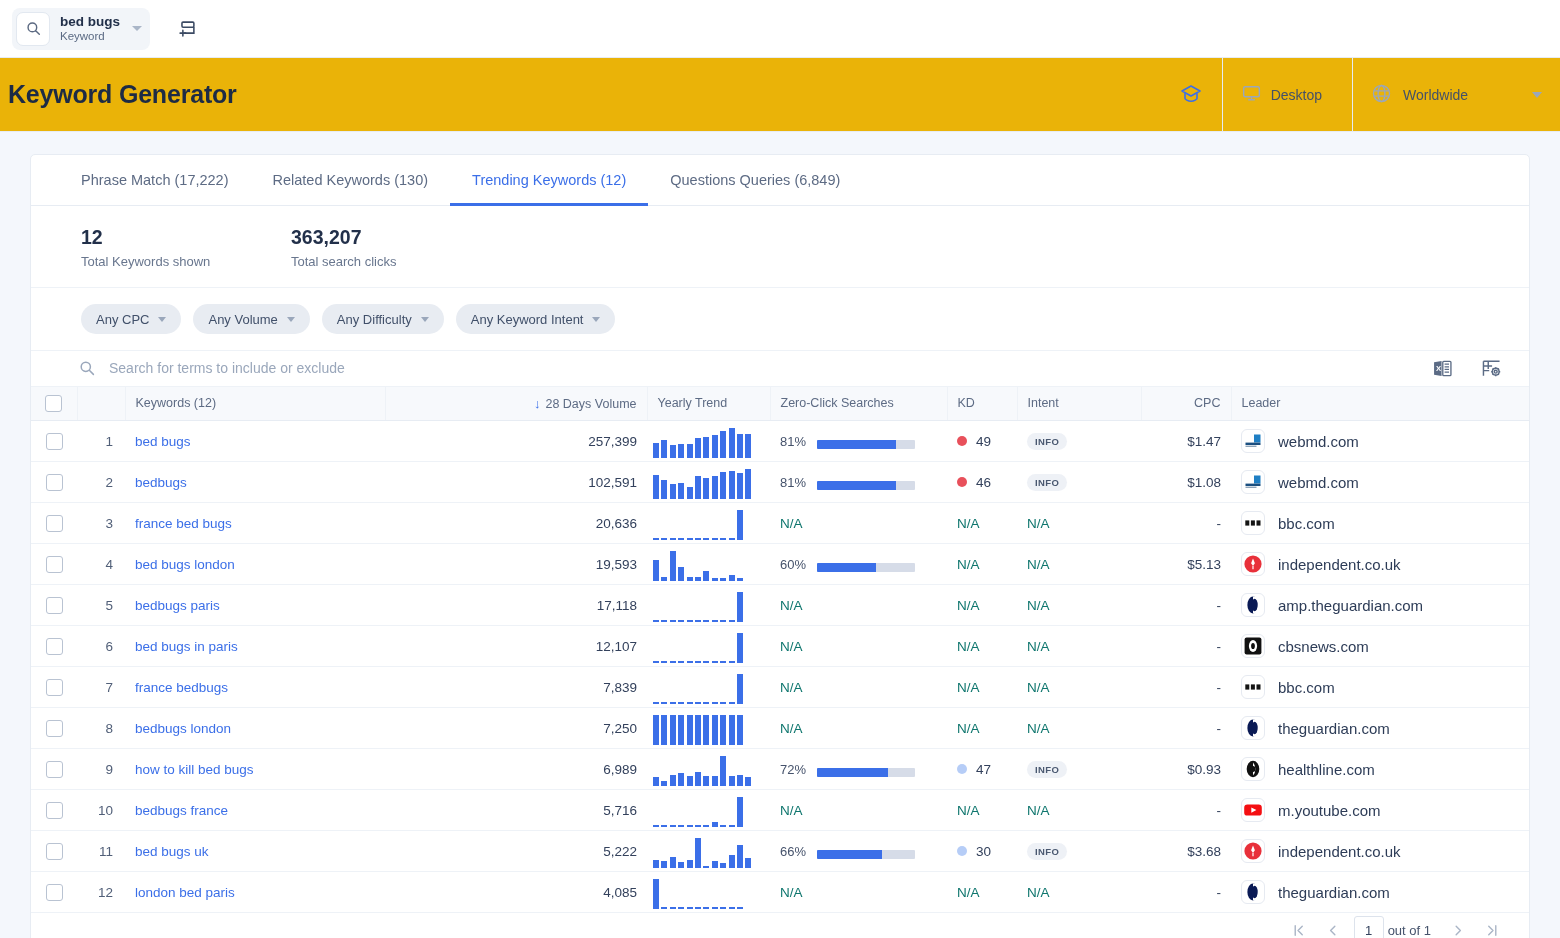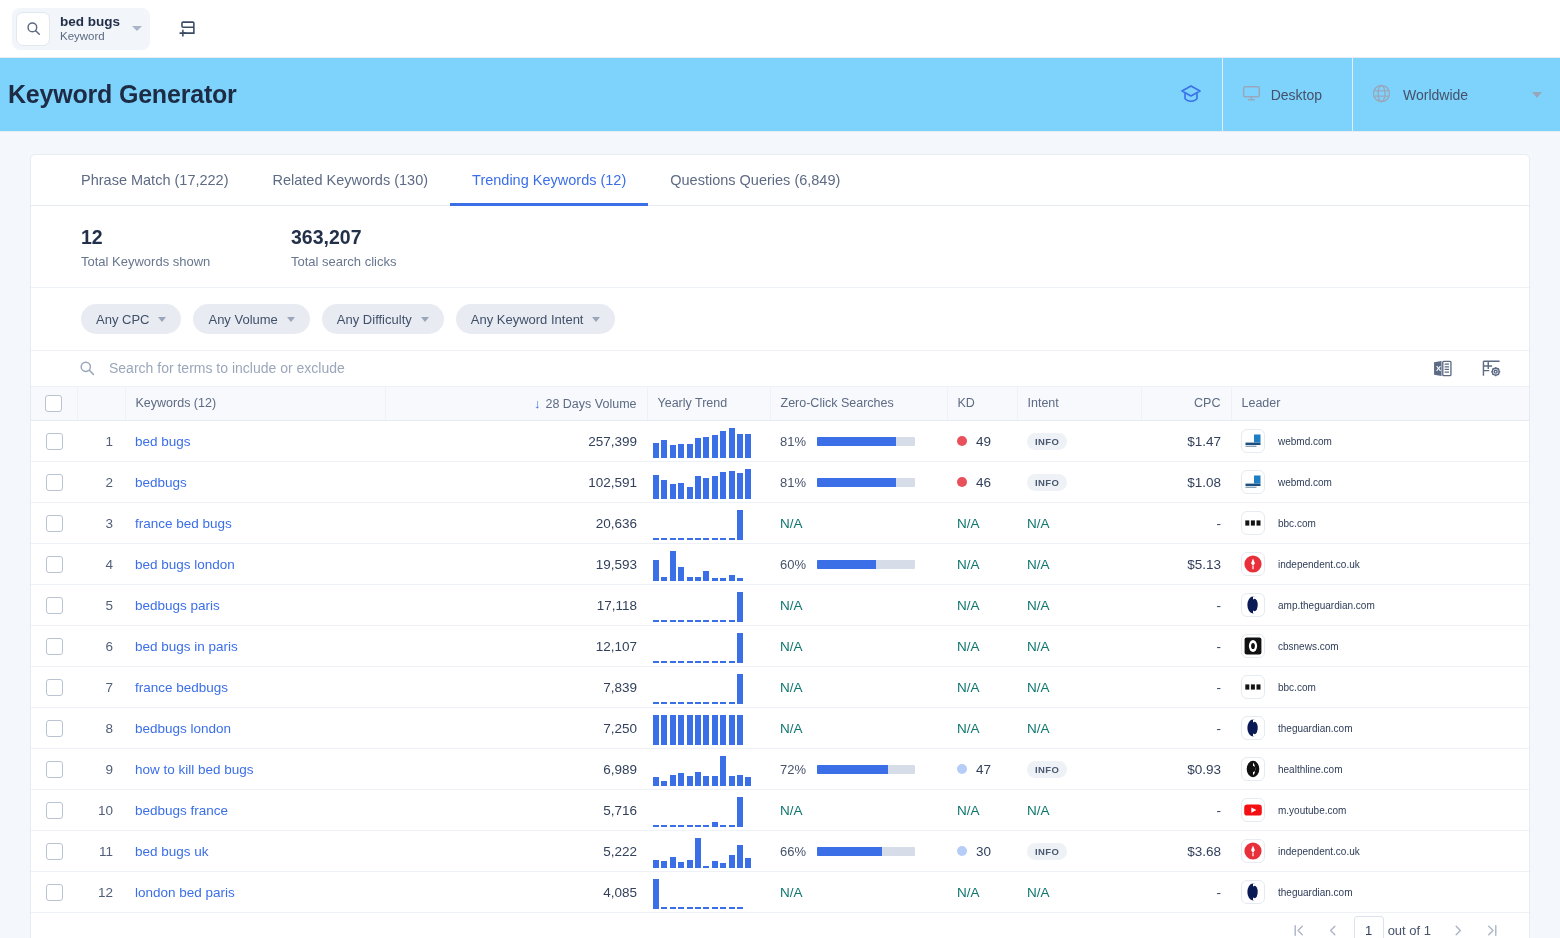--- a/index.html
+++ b/index.html
@@ -37,21 +37,21 @@
     margin-left: 2px;
   }
   .add-btn {
     margin-left: 22px; width: 30px; height: 30px;
     display: flex; align-items: center; justify-content: center;
     cursor: pointer;
   }
 
   
   .pagehead {
-    height: 74px; background: #7dd3fc;
+    height: 74px; background: #eab308;
     display: flex; align-items: center;
     border-bottom: 1px solid #e7ecf3;
   }
   .pagetitle {
     font-size: 25px; font-weight: 700; color: #1d2b45;
     padding-left: 8px; flex: 1; letter-spacing: -.2px;
   }
   .hdr-ctl {
     height: 74px; display: flex; align-items: center;
     gap: 9px; padding: 0 18px;
@@ -149,21 +149,21 @@
     background: #fff; vertical-align: middle;
   }
   .kwlink { color: #3b6fe8; text-decoration: none; cursor: pointer; }
   .sort-arrow { color: #3b6fe8; margin-right: 5px; font-size: 13px; }
 
   
   .spark { display: flex; align-items: flex-end; gap: 2.4px; height: 34px; padding-left: 6px; }
   .spark i { width: 6px; background: #3b6fe8; display: block; border-radius: 0; min-height: 2px; }
 
   
-  .zcs { display: flex; align-items: center; gap: 10px; }
+  .zcs { display: flex; align-items: flex-end; gap: 10px; }
   .zcs .pv { width: 27px; font-size: 13px; color: #46536c; }
   .zcs .bar { width: 98px; height: 9px; background: #d6dce8; border-radius: 1px; overflow: hidden; }
   .zcs .bar > span { display: block; height: 100%; background: #3b6fe8; }
   .na { color: #0f766e; }
 
   
   .kd { display: flex; align-items: center; gap: 9px; }
   .kd .dot { width: 10px; height: 10px; border-radius: 50%; display: inline-block; }
   .badge {
     display: inline-block; background: #eef1f6; color: #4a5straight;
@@ -171,21 +171,21 @@
     border-radius: 9px; padding: 3px 8px 3px 8px;
   }
 
   
   .leader { display: flex; align-items: center; gap: 13px; }
   .fav {
     width: 24px; height: 24px; border-radius: 6px; background: #fff;
     border: 1px solid #e6eaf1; display: flex; align-items: center;
     justify-content: center; flex: none; overflow: hidden;
   }
-  .leadtxt { font-size: 10px; color: #2d3c57; }
+  .leadtxt { font-size: 15px; color: #2d3c57; }
 
   
   .pager {
     flex: 1; display: flex; align-items: center; justify-content: flex-end;
     padding: 0 20px; gap: 0; background: #fff;
   }
   .pg-btn {
     width: 34px; height: 34px; display: flex; align-items: center;
     justify-content: center; color: #aab5c6; cursor: pointer; font-size: 16px;
   }

